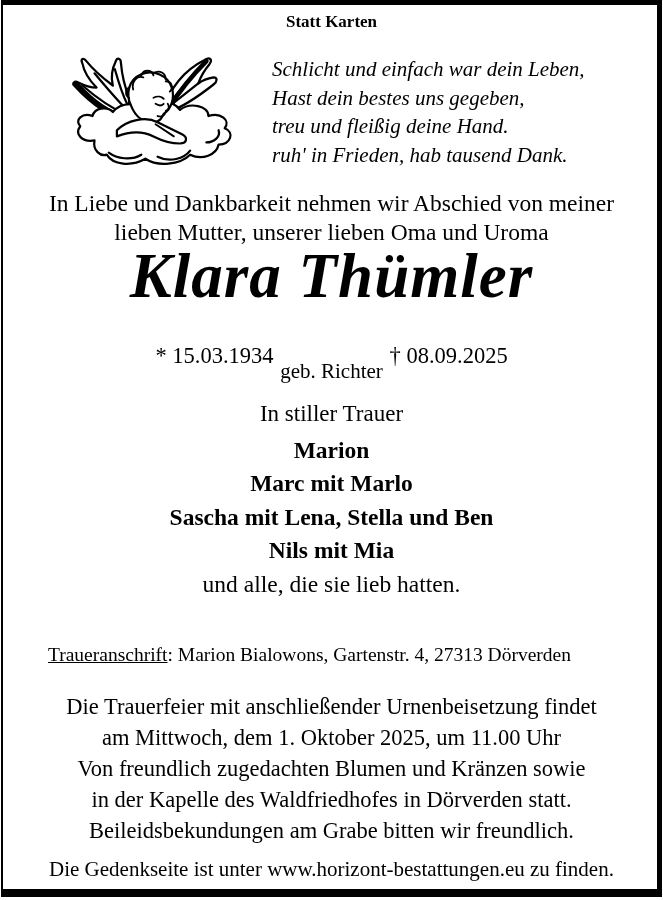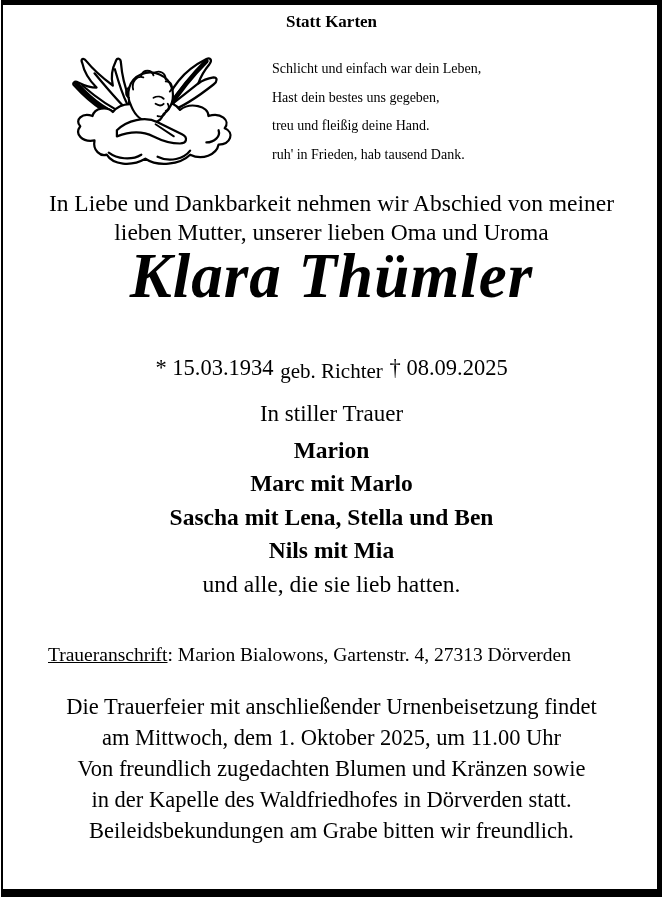--- a/index.html
+++ b/index.html
@@ -15,25 +15,25 @@
     position:absolute; left:1px; top:0; right:1px; bottom:3px;
     border-style:solid; border-color:#000;
     border-width:5px 5px 8px 2px;
     pointer-events:none;
   }
   .abs { position:absolute; }
   .ctr { left:0; width:100%; text-align:center; }
 
   .statt   { top:12px;  font-size:17px; font-weight:bold; }
   .angel   { left:64px; top:52px; width:178px; height:124px; }
-  .poem    { left:272px; top:55px; font-size:14px; line-height:28.5px; white-space:nowrap; }
+  .poem    { left:272px; top:55px; font-style:italic; font-size:21px; line-height:28.5px; white-space:nowrap; }
   .intro   { top:189px; font-size:23.5px; line-height:29px; }
   .bigname { top:240px; font-size:63px; font-weight:bold; font-style:italic; letter-spacing:1px; }
   .maiden  { top:331px; font-size:21px;margin-top:28px; }
-  .dates   { top:355px; left:0; width:100%; display:flex; justify-content:center; gap:116px; font-size:22.5px; }
+  .dates   { top:343px; left:0; width:100%; display:flex; justify-content:center; gap:116px; font-size:22.5px; }
   .stiller { top:401px; font-size:23px; }
   .mourners{ top:434px; font-size:23.5px; font-weight:bold; line-height:33.4px; }
   .mourners .closing { font-weight:normal; }
   .address { left:48px; top:644px; font-size:19.5px; white-space:nowrap; }
   .address .lbl { text-decoration:underline; }
   .service { top:691px; font-size:22.5px; line-height:31px; }
   .memorial{ top:857px; font-size:21px; }
 </style>
 </head>
 <body>
@@ -102,13 +102,16 @@
   </div>
 
   <div class="abs ctr service">
     <div>Die Trauerfeier mit anschließender Urnenbeisetzung findet</div>
     <div>am Mittwoch, dem 1. Oktober 2025, um 11.00 Uhr</div>
     <div>Von freundlich zugedachten Blumen und Kränzen sowie</div>
     <div>in der Kapelle des Waldfriedhofes in Dörverden statt.</div>
     <div>Beileidsbekundungen am Grabe bitten wir freundlich.</div>
   </div>
 
+  <div class="abs ctr memorial">
+    <span>Die Gedenkseite ist unter </span><span>www.horizont-bestattungen.eu</span><span> zu finden.</span>
+  </div>
 </div>
 
 </body></html>

